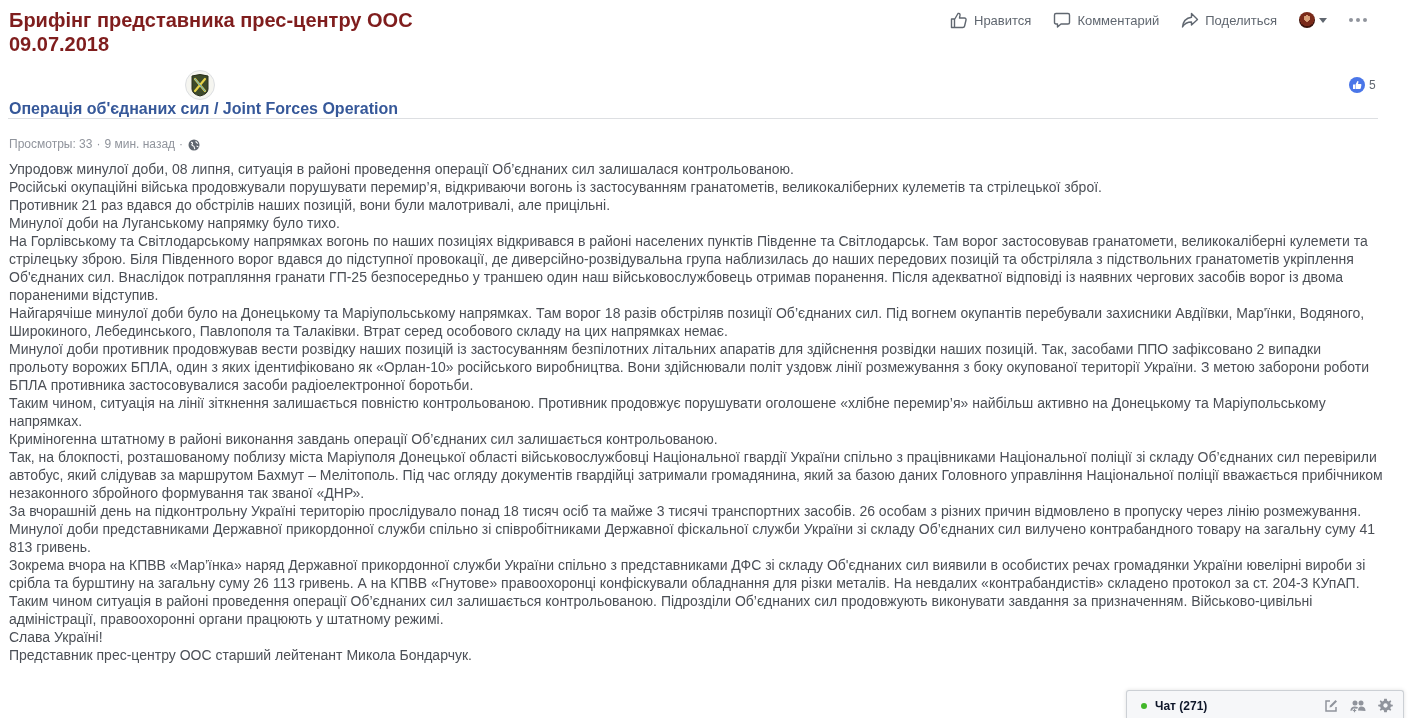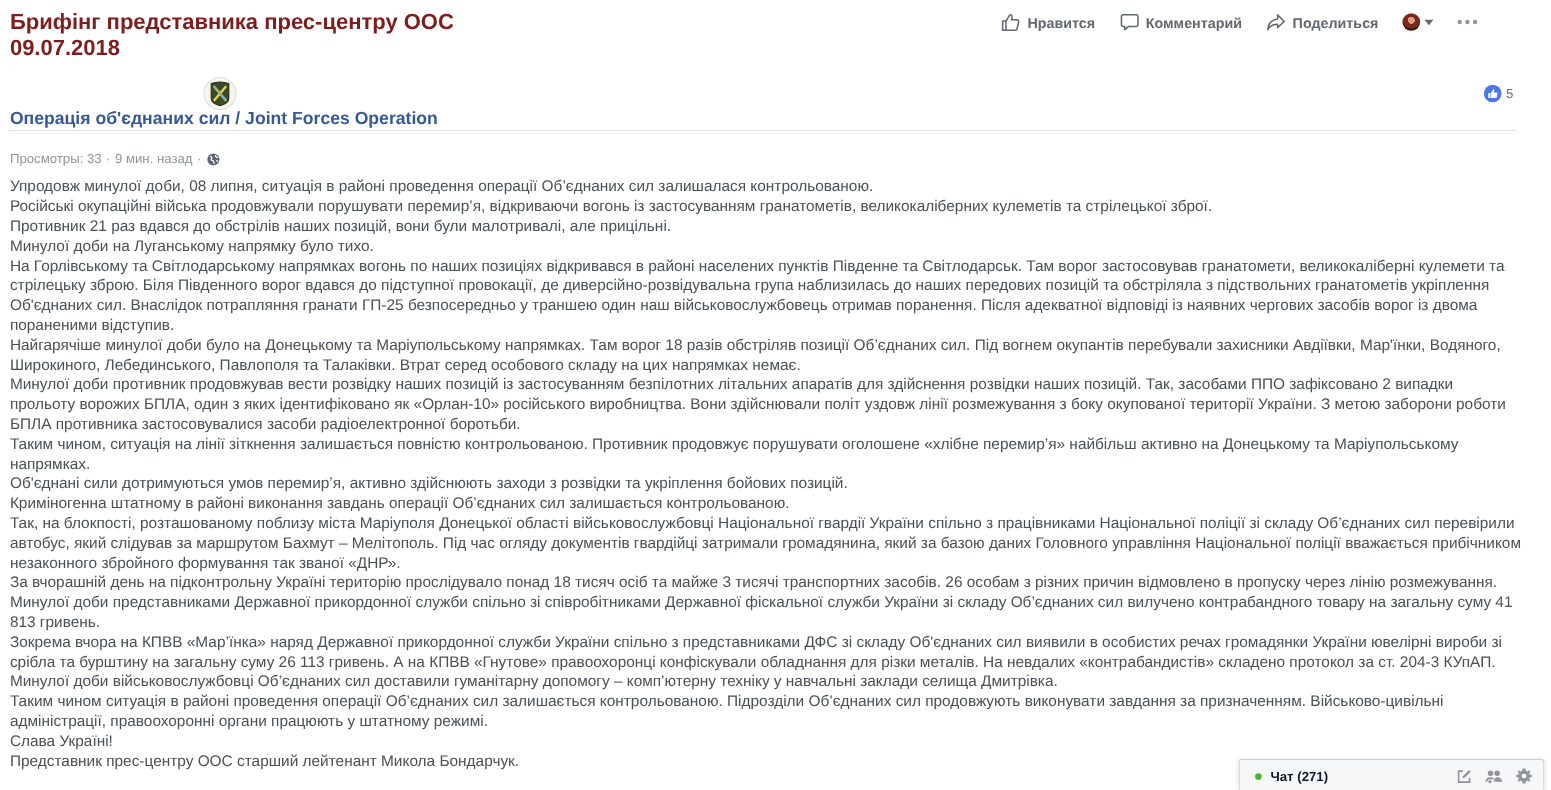--- a/index.html
+++ b/index.html
@@ -5,22 +5,22 @@
   * { box-sizing: border-box; margin: 0; padding: 0; }
   html, body { width: 1410px; height: 718px; overflow: hidden; background: #ffffff; }
   body { font-family: "Liberation Sans", sans-serif; color: #1d2129; position: relative; }
 
   .title {
     position: absolute; left: 9px; top: 8px; width: 560px;
     font-size: 20px; font-weight: bold; line-height: 24px; color: #7f1d1d;
   }
 
   .actions {
-    position: absolute; top: 9px; left: 910px; height: 22px;
-    display: flex; align-items: center; font-size: 13px; font-weight: bold; color: #606770;
+    position: absolute; top: 9px; left: 950px; height: 22px;
+    display: flex; align-items: center; font-size: 13px; font-weight: normal; color: #606770;
   }
   .action { display: flex; align-items: center; cursor: pointer; margin-right: 22px; }
   .action svg { margin-right: 6px; }
   .action:last-of-type { margin-right: 10px; }
   .profile { display: flex; align-items: center; cursor: pointer; margin-right: 22px; }
   .profile-avatar {
     width: 16px; height: 16px; border-radius: 50%;
     background: radial-gradient(circle at 50% 40%, #d9a07a 0 25%, #7a2a1a 26% 60%, #3b130c 61%);
     margin-right: 4px;
   }
@@ -134,27 +134,25 @@
 
 <div class="body-text">
   <p>Упродовж минулої доби, 08 липня, ситуація в районі проведення операції Об’єднаних сил залишалася контрольованою.</p>
   <p>Російські окупаційні війська продовжували порушувати перемир’я, відкриваючи вогонь із застосуванням гранатометів, великокаліберних кулеметів та стрілецької зброї.</p>
   <p>Противник 21 раз вдався до обстрілів наших позицій, вони були малотривалі, але прицільні.</p>
   <p>Минулої доби на Луганському напрямку було тихо.</p>
   <p>На Горлівському та Світлодарському напрямках вогонь по наших позиціях відкривався в районі населених пунктів Південне та Світлодарськ. Там ворог застосовував гранатомети, великокаліберні кулемети та стрілецьку зброю. Біля Південного ворог вдався до підступної провокації, де диверсійно-розвідувальна група наблизилась до наших передових позицій та обстріляла з підствольних гранатометів укріплення Об'єднаних сил. Внаслідок потрапляння гранати ГП-25 безпосередньо у траншею один наш військовослужбовець отримав поранення. Після адекватної відповіді із наявних чергових засобів ворог із двома пораненими відступив.</p>
   <p>Найгарячіше минулої доби було на Донецькому та Маріупольському напрямках. Там ворог 18 разів обстріляв позиції Об’єднаних сил. Під вогнем окупантів перебували захисники Авдіївки, Мар'їнки, Водяного, Широкиного, Лебединського, Павлополя та Талаківки. Втрат серед особового складу на цих напрямках немає.</p>
   <p>Минулої доби противник продовжував вести розвідку наших позицій із застосуванням безпілотних літальних апаратів для здійснення розвідки наших позицій. Так, засобами ППО зафіксовано 2 випадки прольоту ворожих БПЛА, один з яких ідентифіковано як «Орлан-10» російського виробництва. Вони здійснювали політ уздовж лінії розмежування з боку окупованої території України. З метою заборони роботи БПЛА противника застосовувалися засоби радіоелектронної боротьби.</p>
   <p>Таким чином, ситуація на лінії зіткнення залишається повністю контрольованою. Противник продовжує порушувати оголошене «хлібне перемир’я» найбільш активно на Донецькому та Маріупольському напрямках.</p>
-  <p>Об'єднані сили дотримуються умов перемир’я, активно здійснюють заходи з розвідки та укріплення бойових позицій.</p>
   <p>Криміногенна штатному в районі виконання завдань операції Об’єднаних сил залишається контрольованою.</p>
   <p>Так, на блокпості, розташованому поблизу міста Маріуполя Донецької області військовослужбовці Національної гвардії України спільно з працівниками Національної поліції зі складу Об’єднаних сил перевірили автобус, який слідував за маршрутом Бахмут – Мелітополь. Під час огляду документів гвардійці затримали громадянина, який за базою даних Головного управління Національної поліції вважається прибічником незаконного збройного формування так званої «ДНР».</p>
   <p>За вчорашній день на підконтрольну Україні територію прослідувало понад 18 тисяч осіб та майже 3 тисячі транспортних засобів. 26 особам з різних причин відмовлено в пропуску через лінію розмежування.</p>
   <p>Минулої доби представниками Державної прикордонної служби спільно зі співробітниками Державної фіскальної служби України зі складу Об’єднаних сил вилучено контрабандного товару на загальну суму 41 813 гривень.</p>
   <p>Зокрема вчора на КПВВ «Мар’їнка» наряд Державної прикордонної служби України спільно з представниками ДФС зі складу Об'єднаних сил виявили в особистих речах громадянки України ювелірні вироби зі срібла та бурштину на загальну суму 26 113 гривень. А на КПВВ «Гнутове» правоохоронці конфіскували обладнання для різки металів. На невдалих «контрабандистів» складено протокол за ст. 204-3 КУпАП.</p>
-  <p>Минулої доби військовослужбовці Об’єднаних сил доставили гуманітарну допомогу – комп’ютерну техніку у навчальні заклади селища Дмитрівка.</p>
   <p>Таким чином ситуація в районі проведення операції Об’єднаних сил залишається контрольованою. Підрозділи Об’єднаних сил продовжують виконувати завдання за призначенням. Військово-цивільні адміністрації, правоохоронні органи працюють у штатному режимі.</p>
   <p>Слава Україні!</p>
   <p>Представник прес-центру ООС старший лейтенант Микола Бондарчук.</p>
 </div>
 
 <div class="chat-bar">
   <div class="chat-dot"></div>
   <span class="chat-label">Чат (271)</span>
   <div class="chat-icons">
     <span>

